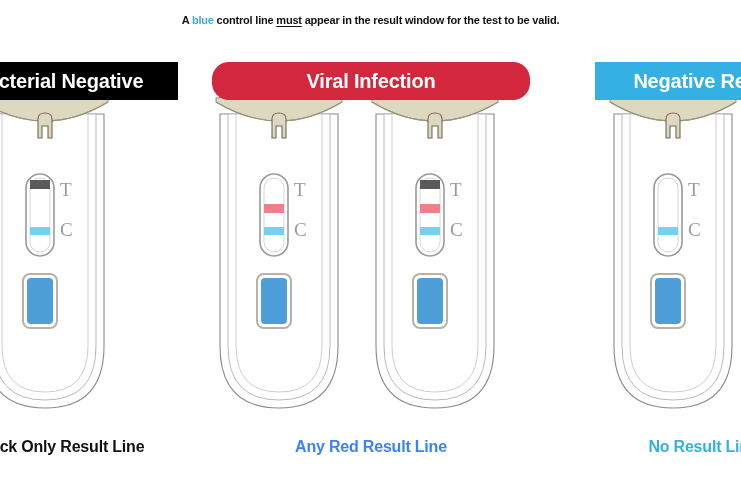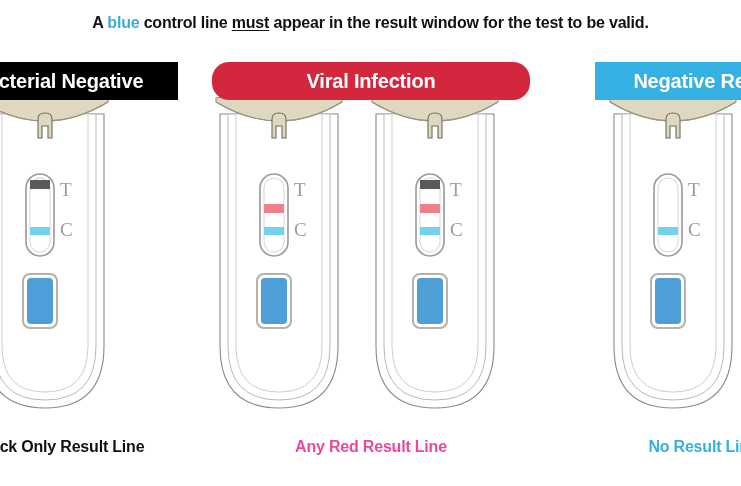--- a/index.html
+++ b/index.html
@@ -9,21 +9,21 @@
     font-family:"Liberation Sans", sans-serif;
     overflow:hidden;
     position:relative;
   }
 
   
   .headline{
     position:absolute;
     top:14px; left:0; width:741px;
     text-align:center;
-    font-size:16px;
+    font-size:11px;
     font-weight:bold;
     color:#111111;
     letter-spacing:-0.2px;
     white-space:nowrap;
   }
   .headline .blue-word{ color:#3fa9dd; }
   .headline .must-word{ text-decoration:underline; text-underline-offset:2px; }
 
   
   .banner{
@@ -71,21 +71,21 @@
   
   .caption{
     position:absolute;
     top:438px;
     font-weight:bold;
     font-size:16px;
     white-space:nowrap;
     letter-spacing:-0.2px;
   }
   .caption-bacterial{ left:-34px; width:212px; text-align:center; color:#111111; }
-  .caption-viral{     left:212px; width:318px; text-align:center; color:#ec4899; }
+  .caption-viral{     left:212px; width:318px; text-align:center; color:#3b82f6; }
   .caption-negative{  left:597px; width:212px; text-align:center; color:#35b0e2; }
 </style>
 </head>
 <body>
 
 <div class="headline">
   <span>A </span><span class="blue-word">blue</span><span> control line </span><span class="must-word">must</span><span> appear in the result window for the test to be valid.</span>
 </div>
 
 <div class="banner banner-bacterial">

